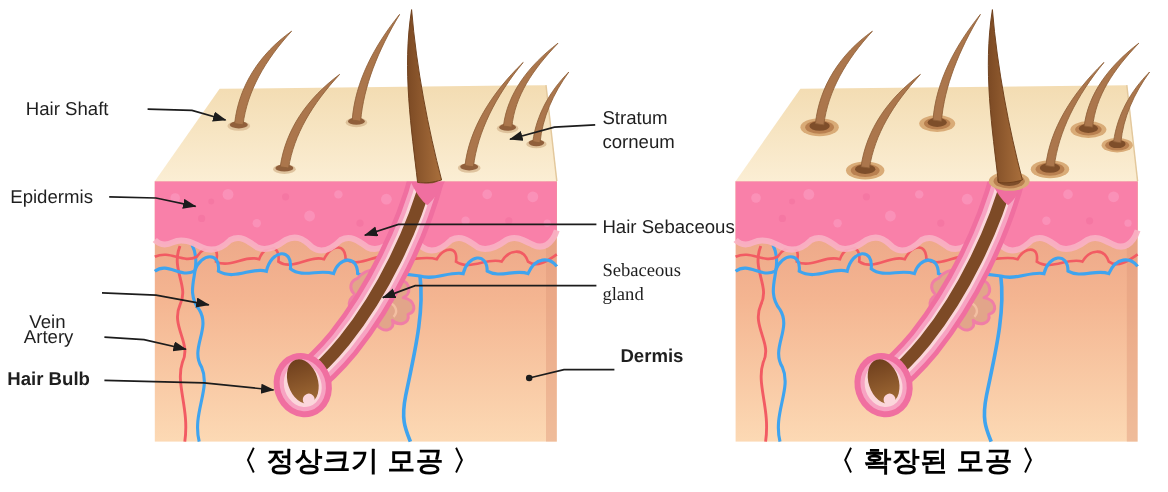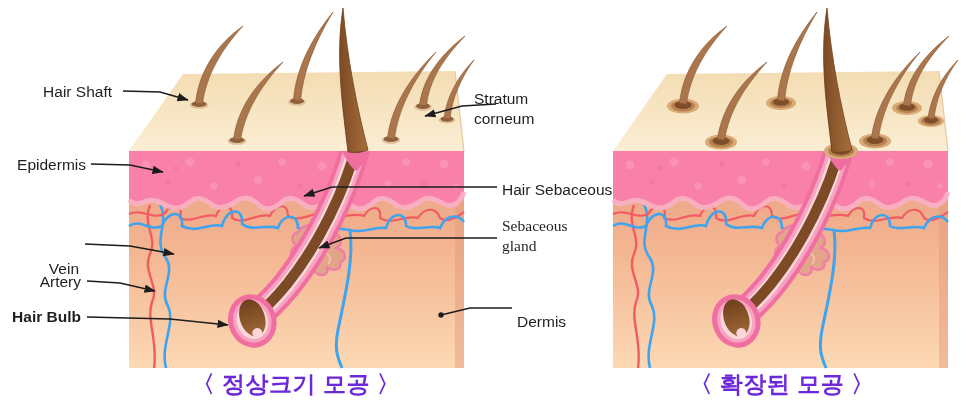--- a/index.html
+++ b/index.html
@@ -12,28 +12,28 @@
   }
   .artwork{position:absolute;left:0;top:0;}
   .lbl{
     position:absolute;
     font-size:15.5px;
     line-height:19px;
     color:#1f1f1f;
     white-space:nowrap;
   }
   .lbl.wrap{white-space:normal;line-height:20px;}
-  .lbl.r{text-align:right;}
+  .lbl.r{text-align:center;}
   .caption{
     position:absolute;
     width:340px;
     text-align:center;
     font-size:23px;
     font-weight:700;
-    color:#6d28d9;
+    color:#000000;
     letter-spacing:0.5px;
   }
   
   .ldr{stroke:#1c1c1c;stroke-width:1.4;fill:none;}
 </style>
 </head>
 <body>
 
 <div class="stage">
 
@@ -235,21 +235,21 @@
       <circle cx="441" cy="315" r="2.7" fill="#1c1c1c"></circle>
     </g>
   </svg>
 
   <div class="lbl r" style="left:0;top:82;width:112px;top:82px;">Hair Shaft</div>
   <div class="lbl r" style="left:0;top:155px;width:86px;">Epidermis</div>
   <div class="lbl r" style="left:0;top:235px;width:79px;margin-top:24px;">Vein</div>
   <div class="lbl r" style="left:0;top:272px;width:81px;">Artery</div>
   <div class="lbl r" style="left:0;top:307px;width:81px;font-weight:bold;">Hair Bulb</div>
 
-  <div class="lbl wrap" style="left:474px;top:89px;width:88px;">Stratum corneum</div>
+  <div class="lbl wrap" style="left:502px;top:89px;width:88px;">Stratum corneum</div>
   <div class="lbl" style="left:502px;top:180px;">Hair Sebaceous</div>
   <div class="lbl wrap" style="left:502px;top:216px;width:92px;font-family:Liberation Serif, serif;">Sebaceous gland</div>
-  <div class="lbl" style="left:517px;top:312px;">Dermis</div>
+  <div class="lbl" style="left:517px;top:288px;font-weight:bold;">Dermis</div>
 
   <div class="caption" style="left:126px;top:369px;">〈 정상크기 모공 〉</div>
   <div class="caption" style="left:612px;top:369px;">〈 확장된 모공 〉</div>
 
 </div>
 
 </body></html>

